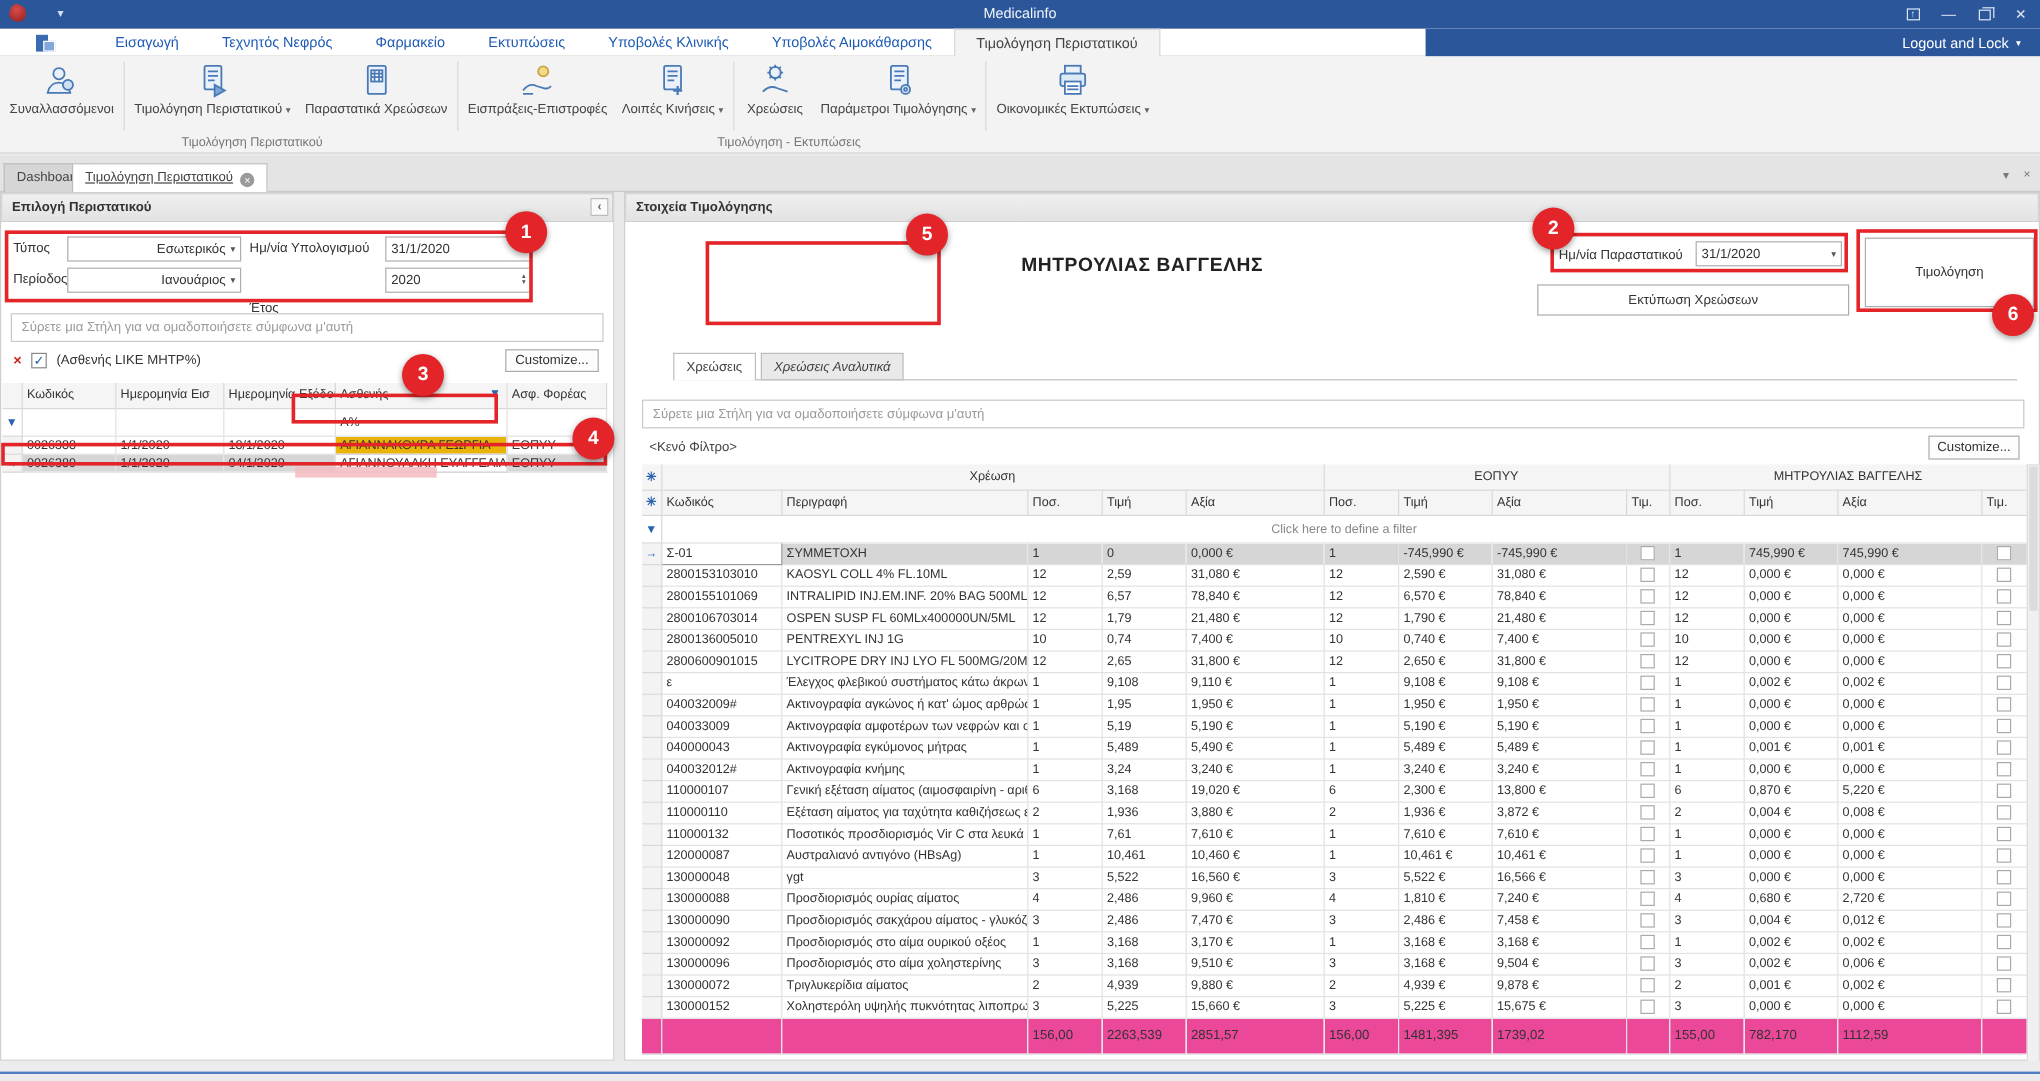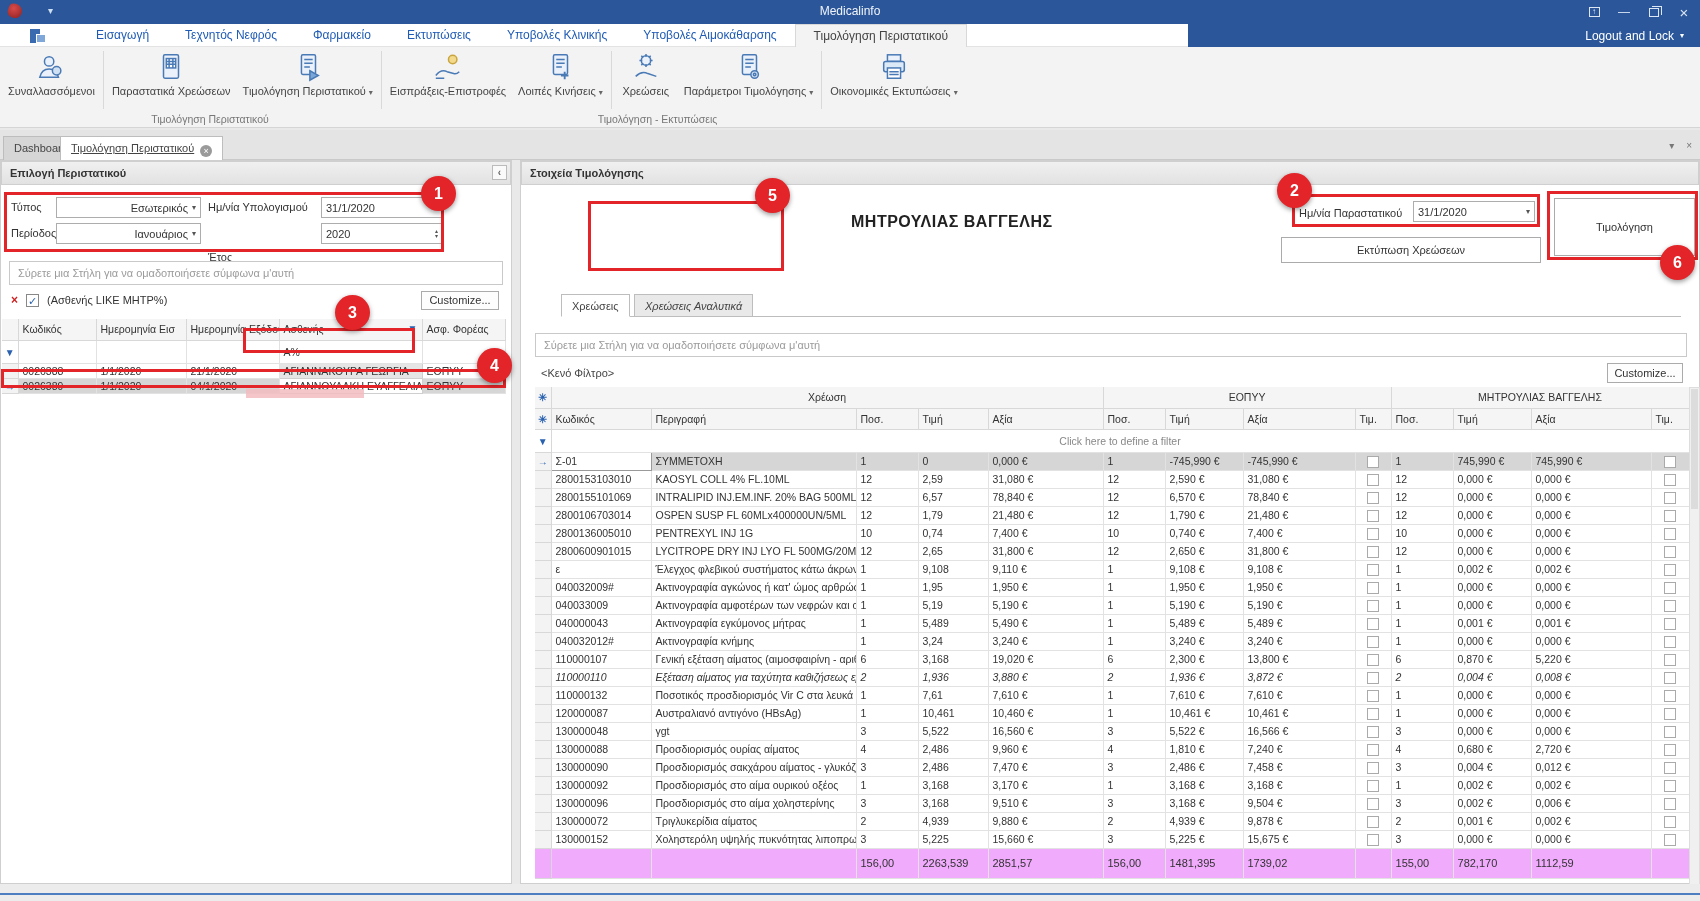--- a/index.html
+++ b/index.html
@@ -69,21 +69,21 @@
   table.grid td, table.grid th { border-right:1px solid #e2e2e2; border-bottom:1px solid #e2e2e2; padding:1px 4px; overflow:hidden; white-space:nowrap; text-align:left; font-weight:normal; }
   table.grid th { background:#f5f5f6; border-color:#d8d8d8; color:#333; height:21px; }
   .indcell { background:#f3f3f4; border-color:#d8d8d8 !important; text-align:center !important; padding:1px 1px !important; }
   .bandcell { background:#f5f5f6; text-align:center !important; color:#444; }
   .filterrow td { height:23px; background:#fff; }
   .rowsel { background:#d6d6d6; }
   .cb { display:inline-block; width:12px; height:12px; border:1px solid #aaa; background:#fff; vertical-align:middle; }
   .funnel { color:#2a62b0; font-size:10px; }
   .star { color:#2a62b0; font-weight:bold; }
   .arrowind { color:#2a62b0; font-size:10px; }
-  .totalsrow td { border-bottom:none; border-top:1px solid #bbb; height:30px; font-size:11px; text-align:right; background:#f0abfc;margin-left:28px; }
+  .totalsrow td { border-bottom:none; border-top:1px solid #bbb; height:30px; font-size:11px; text-align:right; background:#ec4899;margin-left:28px; }
 
   
   .bigbtn { border:1px solid #ababab; background:#fff; display:flex; align-items:center; justify-content:center; font-size:11px; color:#333; }
   .patient-title { font-size:16px; font-weight:bold; color:#222; letter-spacing:0.5px; }
   .rtab { position:absolute; top:0; height:23px; padding:5px 10px 0 10px; font-size:11px; border:1px solid #bdbdbd; background:#e9e9e9; color:#444; }
   .rtab.active { background:#fff; border-bottom:1px solid #fff; }
 
   .vscroll { width:11px; background:#f0f0f0; border:1px solid #ddd; }
   .vscroll .thumb { margin:1px; height:120px; background:#dcdcdc; }
 
@@ -143,36 +143,36 @@
             <path d="M4 27c1.5-7 6-9 10-9s8.5 2 10 9z" fill="#eaf1fa"></path>
             <circle cx="22" cy="20" r="4.5" fill="#cfe0f3"></circle>
           </svg>
         </span>
         <div class="lbl">Συναλλασσόμενοι</div>
       </div>
       <div class="rsep"></div>
       <div class="rbtn">
         <span class="icn">
           <svg width="30" height="30" viewBox="0 0 32 32" fill="none" stroke="#4a7ab5" stroke-width="1.6">
+            <rect x="9" y="3" width="15" height="21" rx="1.5" fill="#eaf1fa"></rect>
+            <path d="M12 8h9M12 12h9M12 16h6"></path>
+            <path d="M18 20l9 5-9 5z" fill="#7aa7d8" stroke="#4a7ab5"></path>
+          </svg>
+        </span>
+        <div class="lbl">Τιμολόγηση Περιστατικού <span class="caret">▾</span></div>
+      </div>
+      <div class="rbtn">
+        <span class="icn">
+          <svg width="30" height="30" viewBox="0 0 32 32" fill="none" stroke="#4a7ab5" stroke-width="1.6">
             <rect x="8" y="3" width="16" height="25" rx="1.5" fill="#eaf1fa"></rect>
             <rect x="11" y="7" width="10" height="10" fill="#fff"></rect>
             <path d="M11 10h10M11 13h10M14 7v10M18 7v10"></path>
           </svg>
         </span>
         <div class="lbl">Παραστατικά Χρεώσεων</div>
-      </div>
-      <div class="rbtn">
-        <span class="icn">
-          <svg width="30" height="30" viewBox="0 0 32 32" fill="none" stroke="#4a7ab5" stroke-width="1.6">
-            <rect x="9" y="3" width="15" height="21" rx="1.5" fill="#eaf1fa"></rect>
-            <path d="M12 8h9M12 12h9M12 16h6"></path>
-            <path d="M18 20l9 5-9 5z" fill="#7aa7d8" stroke="#4a7ab5"></path>
-          </svg>
-        </span>
-        <div class="lbl">Τιμολόγηση Περιστατικού <span class="caret">▾</span></div>
       </div>
       <div class="rsep"></div>
       <div class="rbtn">
         <span class="icn">
           <svg width="30" height="30" viewBox="0 0 32 32" fill="none" stroke="#4a7ab5" stroke-width="1.6">
             <circle cx="21" cy="8" r="4.5" fill="#f2d98c" stroke="#c9a53f"></circle>
             <path d="M3 25c4-5 8-6 12-4l7 2c2 .6 4 0 6-2"></path>
             <path d="M3 28h9"></path>
           </svg>
         </span>
@@ -304,22 +304,22 @@
         <td></td>
         <td>Α%</td>
         <td></td>
       </tr>
     </thead>
     <tbody id="left-rows">
         <tr>
           <td class="indcell"></td>
           <td>0026388</td>
           <td>1/1/2020</td>
-          <td>21/1/2020</td>
-          <td style="background: #e5e5e5; border: 1px solid rgb(207, 207, 207);">ΑΓΙΑΝΝΑΚΟΥΡΑ ΓΕΩΡΓΙΑ</td>
+          <td>18/1/2020</td>
+          <td style="background: #eab308; border: 1px solid rgb(207, 207, 207);">ΑΓΙΑΝΝΑΚΟΥΡΑ ΓΕΩΡΓΙΑ</td>
           <td>ΕΟΠΥΥ</td>
         </tr>
         <tr class="rowsel">
           <td class="indcell"><span class="arrowind">→</span></td>
           <td>0026389</td>
           <td>1/1/2020</td>
           <td>04/1/2020</td>
           <td style="background: rgb(255, 255, 255); border: 1px solid rgb(207, 207, 207);">ΑΓΙΑΝΝΟΥΛΑΚΗ ΕΥΑΓΓΕΛΙΑ</td>
           <td>ΕΟΠΥΥ</td>
         </tr>
@@ -582,21 +582,21 @@
           <td>19,020 €</td>
           <td>6</td>
           <td>2,300 €</td>
           <td>13,800 €</td>
           <td style="text-align: center;"><span class="cb"></span></td>
           <td>6</td>
           <td>0,870 €</td>
           <td>5,220 €</td>
           <td style="text-align: center;"><span class="cb"></span></td>
         </tr>
-        <tr style="height: 18px; font-style: italic;">
+        <tr style="height: 18px;">
           <td class="indcell"></td>
           <td>110000110</td>
           <td>Εξέταση αίματος για ταχύτητα καθιζήσεως ερυ</td>
           <td>2</td>
           <td>1,936</td>
           <td>3,880 €</td>
           <td>2</td>
           <td>1,936 €</td>
           <td>3,872 €</td>
           <td style="text-align: center;"><span class="cb"></span></td>

